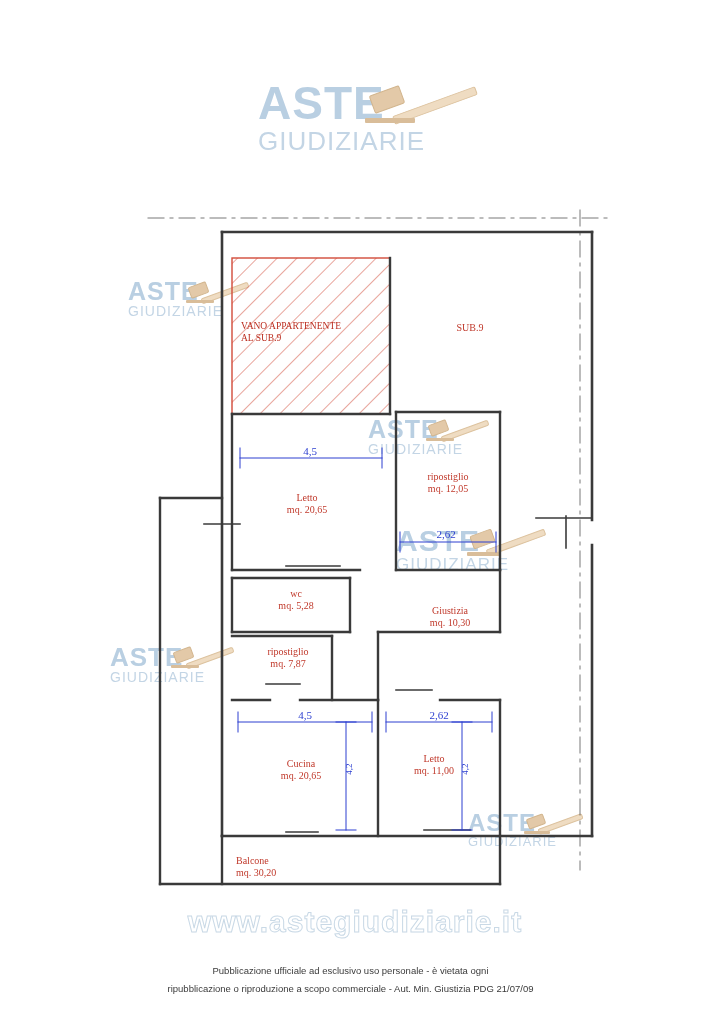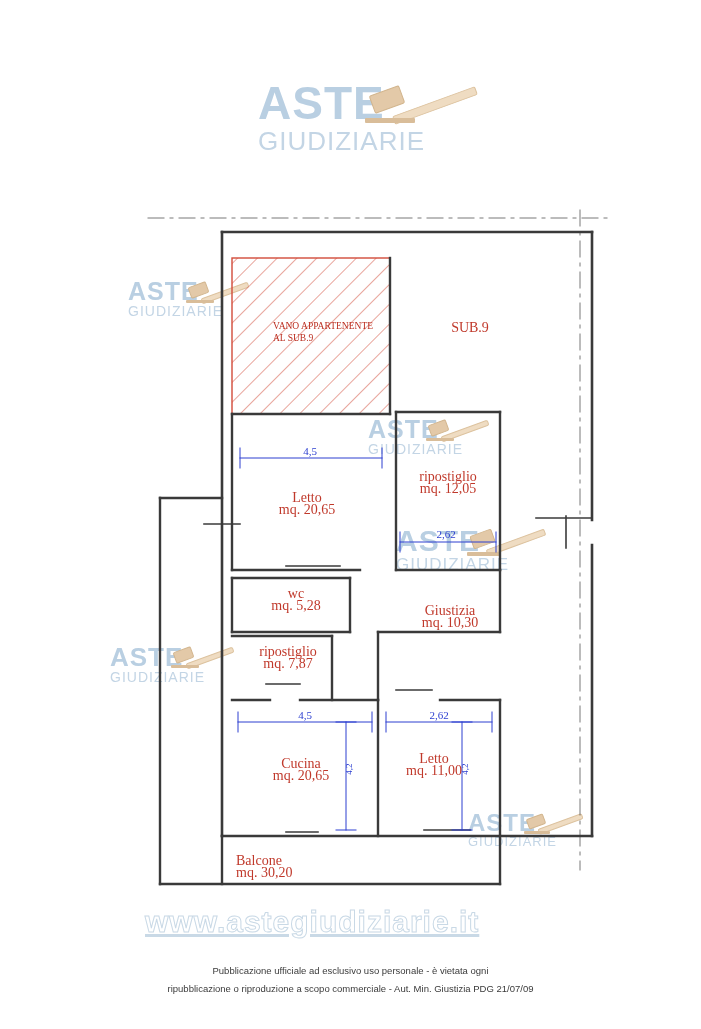--- a/index.html
+++ b/index.html
@@ -81,29 +81,28 @@
     background: #d9bd99;
     border-radius: 1px;
   }
 
   
   .wm-site {
     position: absolute;
     left: 145px;
     top: 905px;
     width: 420px;
-    text-align: left;
+    text-align: center;
     font-family: "Liberation Sans", sans-serif;
     font-size: 30px;
     font-weight: bold;
     color: transparent;
     -webkit-text-stroke: 1px #c9d9e6;
     letter-spacing: 1px;
     z-index: 2;
-    text-decoration: underline;
   }
 
   
   .footer {
     position: absolute;
     left: 0;
     top: 962px;
     width: 701px;
     text-align: center;
     font-family: Liberation Sans, sans-serif;
@@ -117,21 +116,21 @@
   #drawing {
     position: absolute;
     left: 0; top: 0;
     width: 701px;
     height: 1029px;
     z-index: 4;
   }
   .lbl {
     position: absolute;
     font-family: "Liberation Serif", serif;
-    font-size: 14px;
+    font-size: 10px;
     color: #c0392b;
     line-height: 11.5px;
     text-align: center;
     z-index: 5;
     white-space: nowrap;
   }
   .lbl.dim {
     color: #2c3fd0;
     font-size: 11px;
   }
@@ -315,21 +314,21 @@
         <line x1="336" y1="722" x2="356" y2="722"></line>
         <line x1="336" y1="830" x2="356" y2="830"></line>
 
         <line x1="462" y1="722" x2="462" y2="830"></line>
         <line x1="452" y1="722" x2="472" y2="722"></line>
         <line x1="452" y1="830" x2="472" y2="830"></line>
       </g>
     </g>
   </svg>
 
-  <div class="lbl hatchlbl" style="left:241px; top:321px; width:170px;margin-left:32px;">
+  <div class="lbl hatchlbl" style="left:241px; top:321px; width:170px;">
     <div>VANO APPARTENENTE</div>
     <div>AL SUB.9</div>
   </div>
 
   <div class="lbl" style="left:430px; top:322px; width:80px;">SUB.9</div>
 
   <div class="lbl" style="left:252px; top:492px; width:110px;">
     <div>Letto</div>
     <div>mq. 20,65</div>
   </div>

